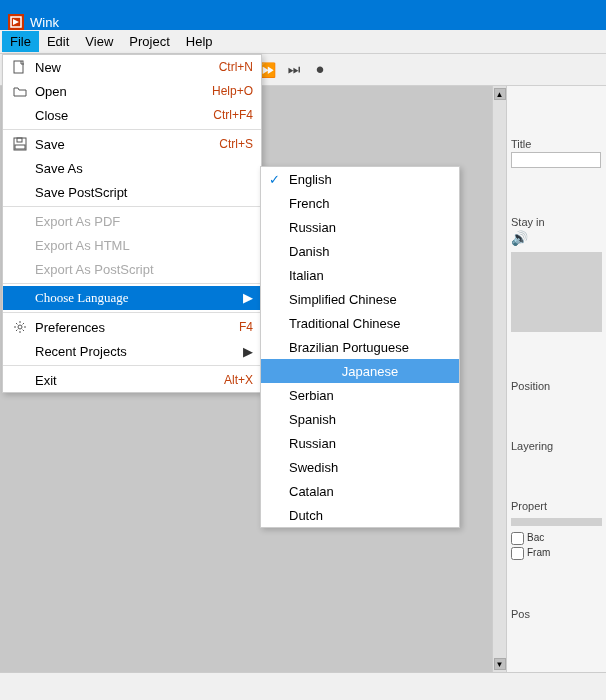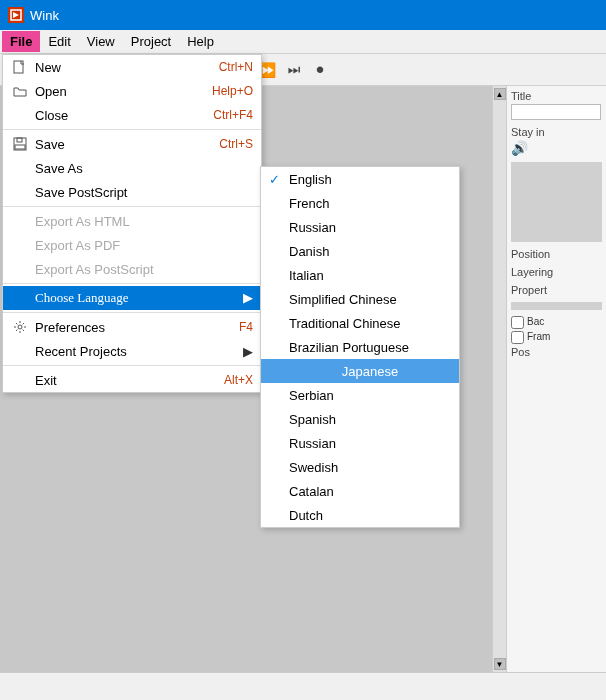--- a/index.html
+++ b/index.html
@@ -11,21 +11,21 @@
       background: #f0f0f0;
       overflow: hidden;
       position: relative;
     }
 
     
     .title-bar {
       background: #0078d7;
       height: 30px;
       display: flex;
-      align-items: center;
+      align-items: flex-end;
       padding: 0 8px;
       color: white;
     }
     .title-bar-icon {
       width: 16px;
       height: 16px;
       margin-right: 6px;
       background: #cc3300;
       display: flex;
       align-items: center;
@@ -48,22 +48,21 @@
       padding: 0 2px;
       border-bottom: 1px solid #d0d0d0;
     }
     .menu-item {
       padding: 3px 8px;
       cursor: pointer;
       font-size: 13px;
       color: #000;
     }
     .menu-item.active {
-      background: #ec4899;
-      font-weight: bold;
+      background: #0ea5e9;
     }
 
     
     .toolbar {
       background: #f0f0f0;
       height: 32px;
       display: flex;
       align-items: center;
       padding: 0 4px;
       border-bottom: 1px solid #d0d0d0;
@@ -116,20 +115,21 @@
       color: #333;
       overflow: hidden;
     }
     .props-section {
       margin-bottom: 6px;
     }
     .props-label {
       font-size: 11px;
       color: #444;
       margin-bottom: 2px;
+      margin-top: 48px;
     }
     .props-input {
       width: 90px;
       height: 16px;
       background: white;
       border: 1px solid #bbb;
       font-size: 10px;
     }
     .props-checkbox-row {
       display: flex;
@@ -405,25 +405,25 @@
     <span>Save As</span>
   </div>
 
   <div class="dropdown-item">
     <span>Save PostScript</span>
   </div>
 
   <div class="dropdown-separator"></div>
 
   <div class="dropdown-item disabled">
+    <span>Export As PDF</span>
+  </div>
+
+  <div class="dropdown-item disabled">
     <span>Export As HTML</span>
-  </div>
-
-  <div class="dropdown-item disabled">
-    <span>Export As PDF</span>
   </div>
 
   <div class="dropdown-item disabled">
     <span>Export As PostScript</span>
   </div>
 
   <div class="dropdown-separator"></div>
 
   <div class="dropdown-item submenu-open has-submenu">
     <span>Choose Language</span>

